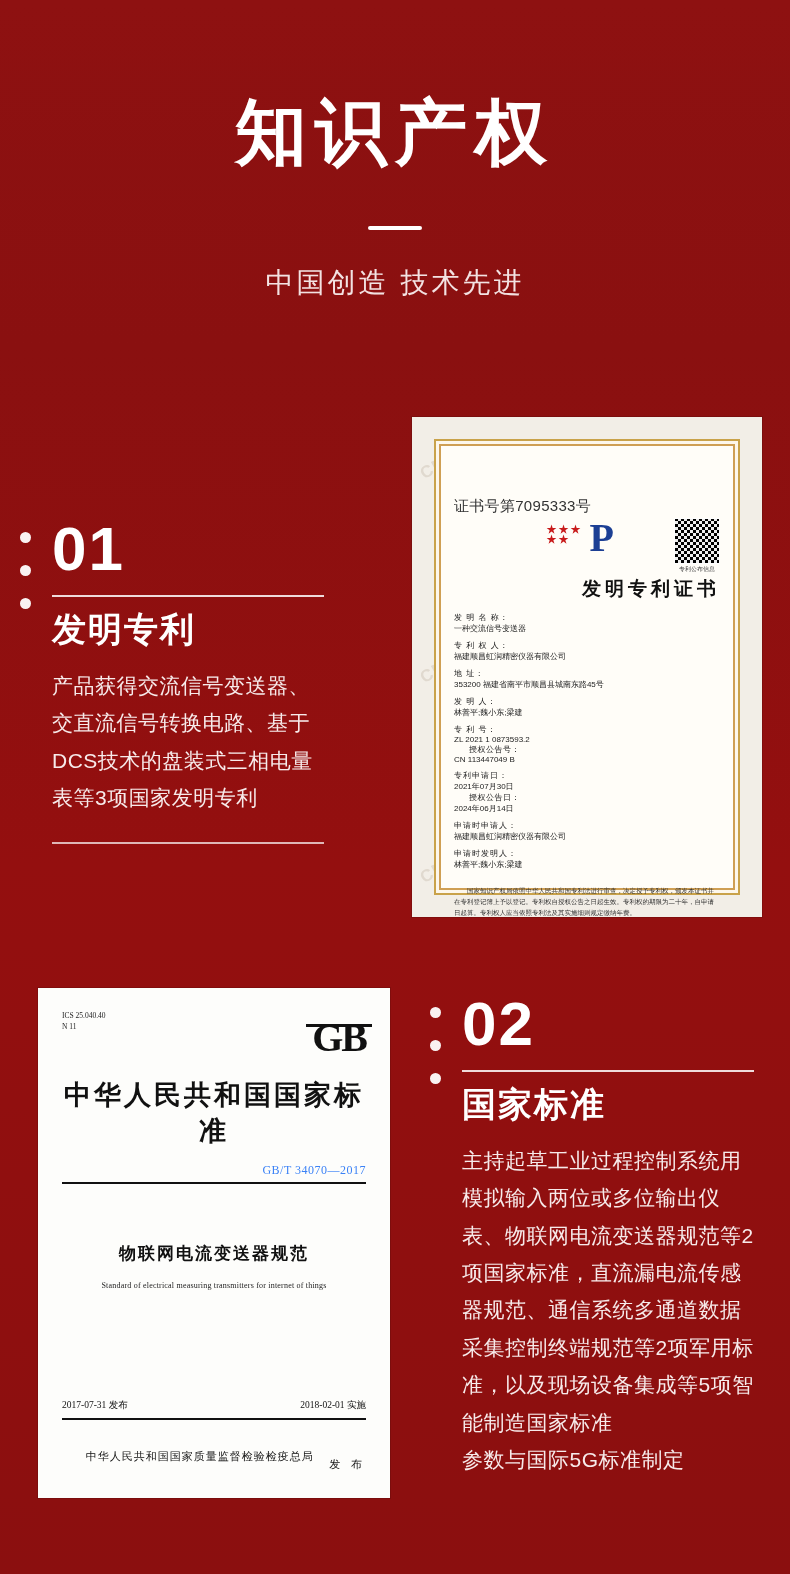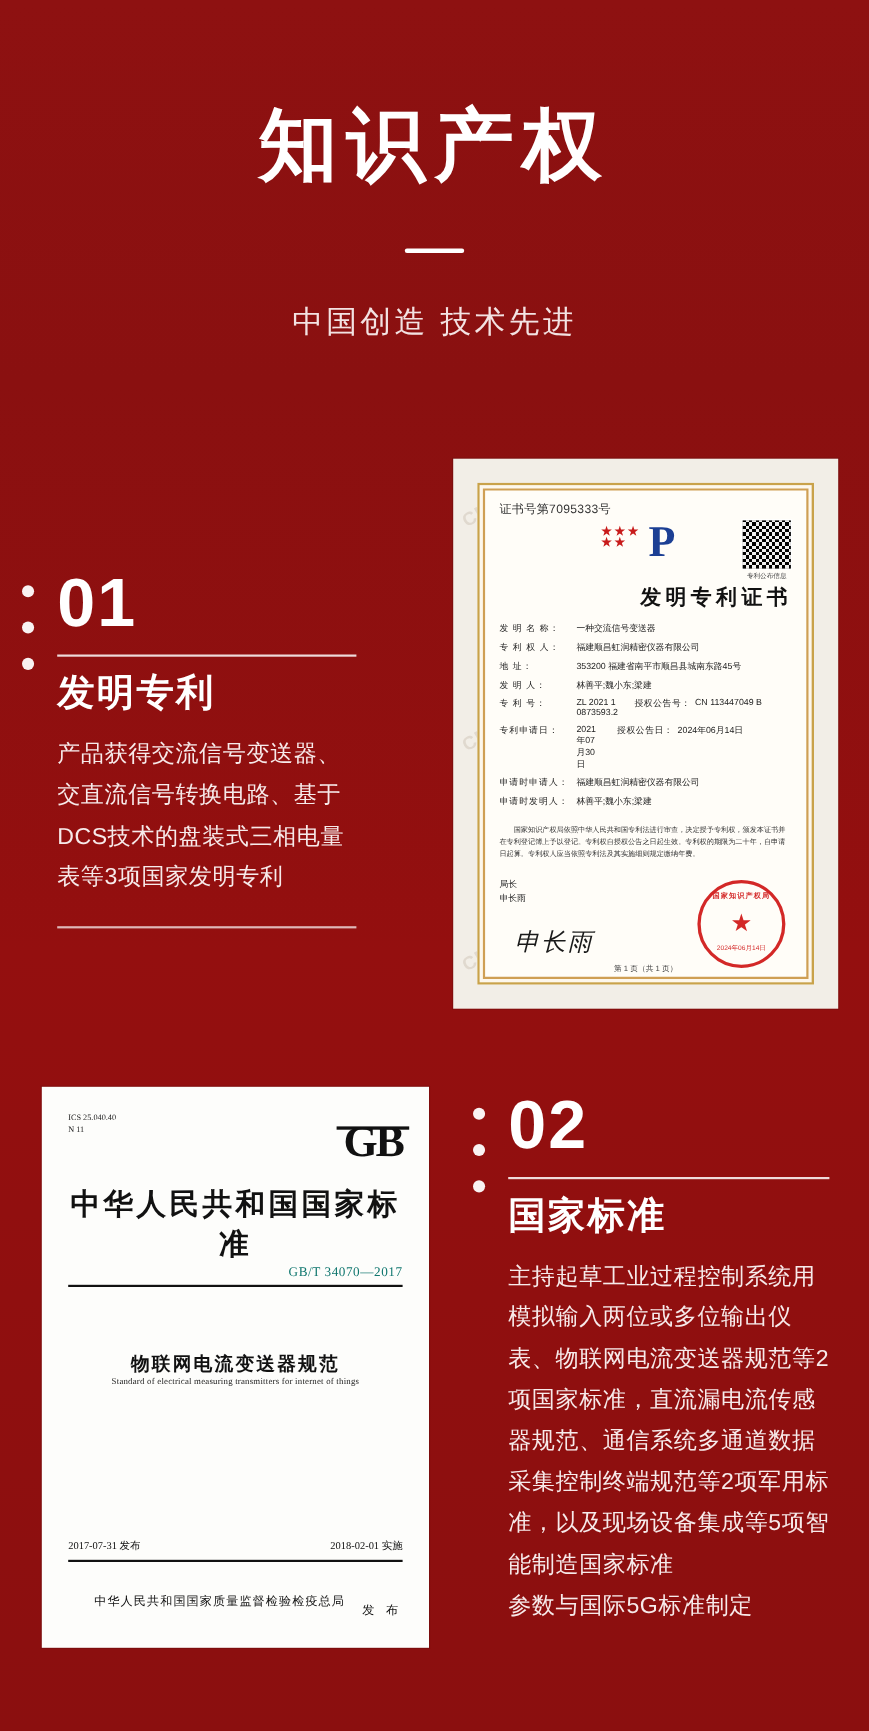--- a/index.html
+++ b/index.html
@@ -29,21 +29,21 @@
     color: #ffffff;
   }
   .header .rule {
     width: 54px;
     height: 4px;
     background: #ffffff;
     margin: 58px auto 0 auto;
     border-radius: 2px;
   }
   .header .subtitle {
-    margin-top: 44px;
+    margin-top: 34px;
     font-size: 28px;
     letter-spacing: 3px;
     color: #f3e2e2;
     font-weight: 500;
   }
 
   
   .section {
     position: absolute;
   }
@@ -140,23 +140,24 @@
     top: 22px;
     right: 22px;
     bottom: 22px;
     background: #fffdf8;
     border: 2px solid #c9a24a;
     box-shadow: inset 0 0 0 3px #fdf7ec, inset 0 0 0 5px #cf9f54;
     padding: 14px 18px;
     box-sizing: border-box;
   }
   .cert .certno {
-    font-size: 11px;
+    font-size: 15px;
     color: #333;
     letter-spacing: .3px;
+    margin-top: 42px;
   }
   .cert .logo-row {
     display: flex;
     justify-content: space-between;
     align-items: flex-start;
     margin-top: 2px;
   }
   .cert .logo {
     position: relative;
     width: 74px;
@@ -206,20 +207,21 @@
     color: #111;
     letter-spacing: 4px;
     margin: 2px 0 10px 0;
     font-family: "Liberation Serif", serif;
   }
   .cert .field {
     font-size: 8px;
     color: #222;
     margin-bottom: 6px;
     display: flex;
+    flex-direction: column;
   }
   .cert .field .k {
     width: 70px;
     flex: none;
     letter-spacing: 1px;
   }
   .cert .field .v { flex: 1; }
   .cert .field .k2 {
     width: 66px;
     flex: none;
@@ -351,21 +353,22 @@
     font-family: "Liberation Serif", serif;
     font-size: 27px;
     font-weight: 700;
     letter-spacing: 3px;
     color: #111;
   }
   .gb .code {
     text-align: right;
     font-family: "Liberation Serif", serif;
     font-size: 12px;
-    color: #0f766e;
+    color: #3b82f6;
+    margin-top: 14px;
     letter-spacing: .5px;
   }
   .gb .hr {
     height: 2px;
     background: #111;
     margin-top: 4px;
   }
   .gb .doc-title {
     text-align: center;
     font-family: Liberation Mono, monospace;
@@ -373,21 +376,21 @@
     font-weight: 700;
     letter-spacing: 2px;
     color: #111;
     margin-top: 58px;
   }
   .gb .doc-sub {
     text-align: center;
     font-family: "Liberation Serif", serif;
     font-size: 8px;
     color: #222;
-    margin-top: 0;
+    margin-top: 16px;
     letter-spacing: .2px;
   }
   .gb .dates {
     position: absolute;
     left: 24px;
     right: 24px;
     bottom: 86px;
     display: flex;
     justify-content: space-between;
     font-family: "Liberation Serif", serif;

